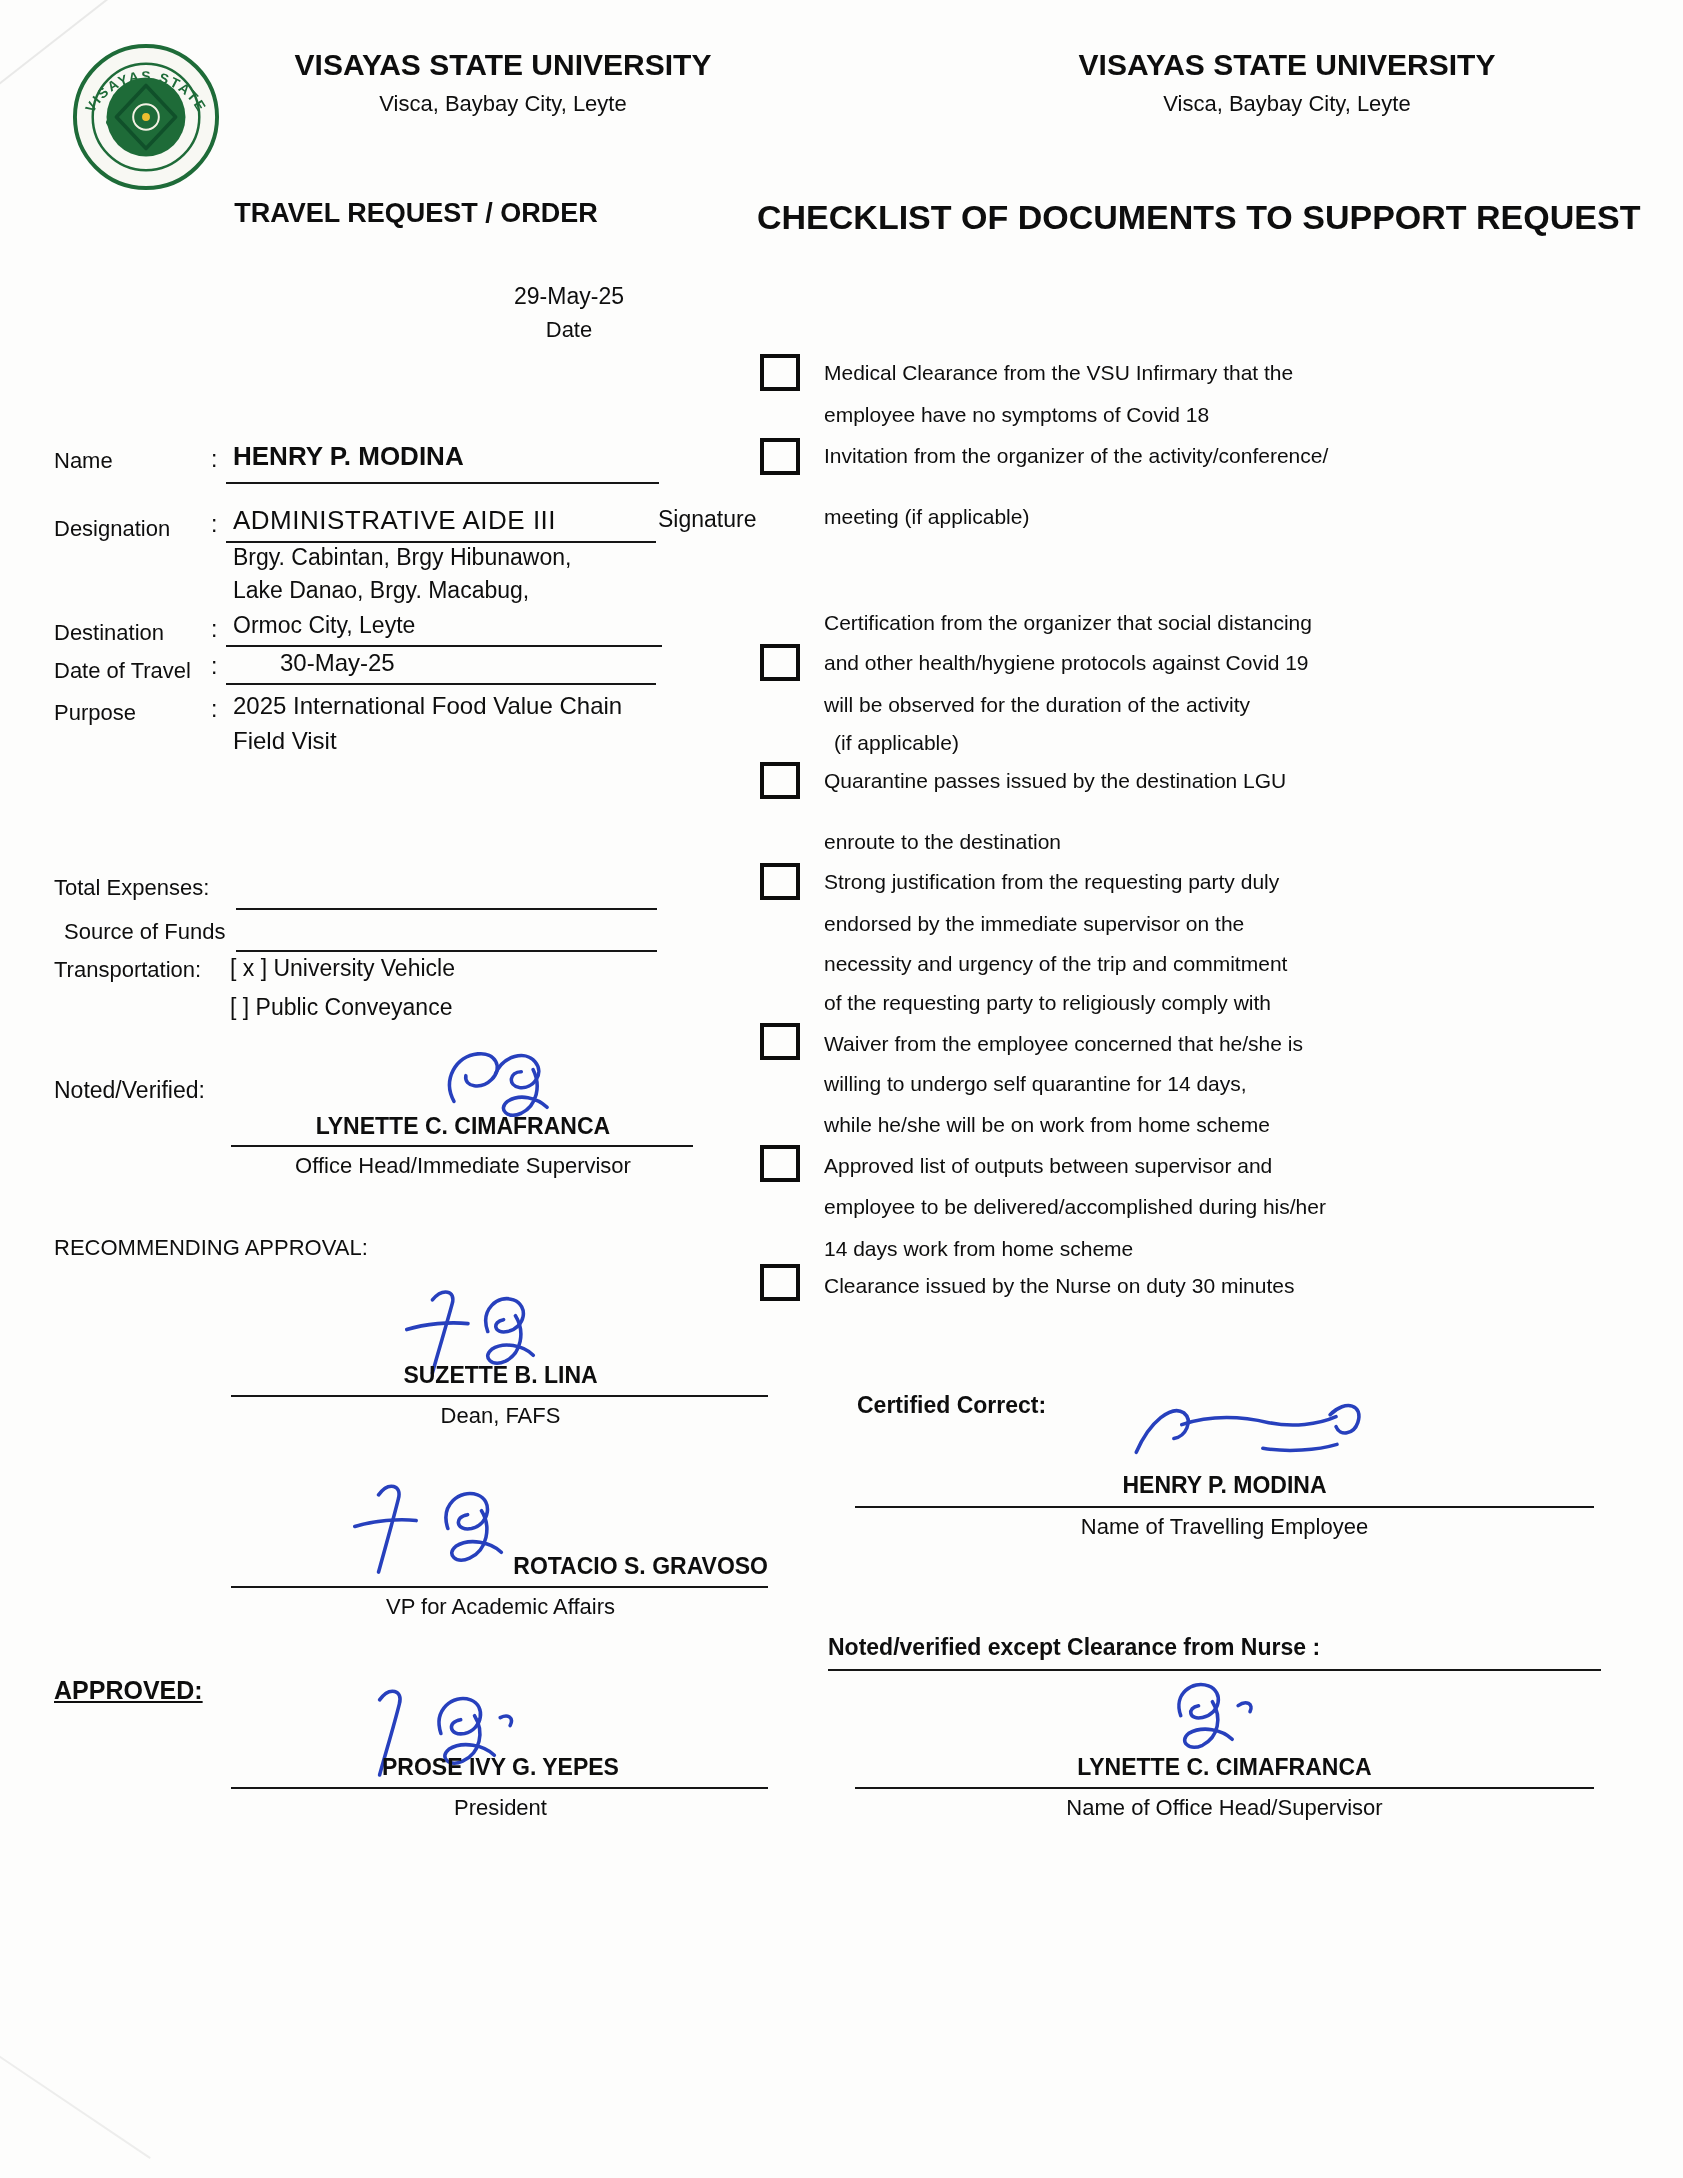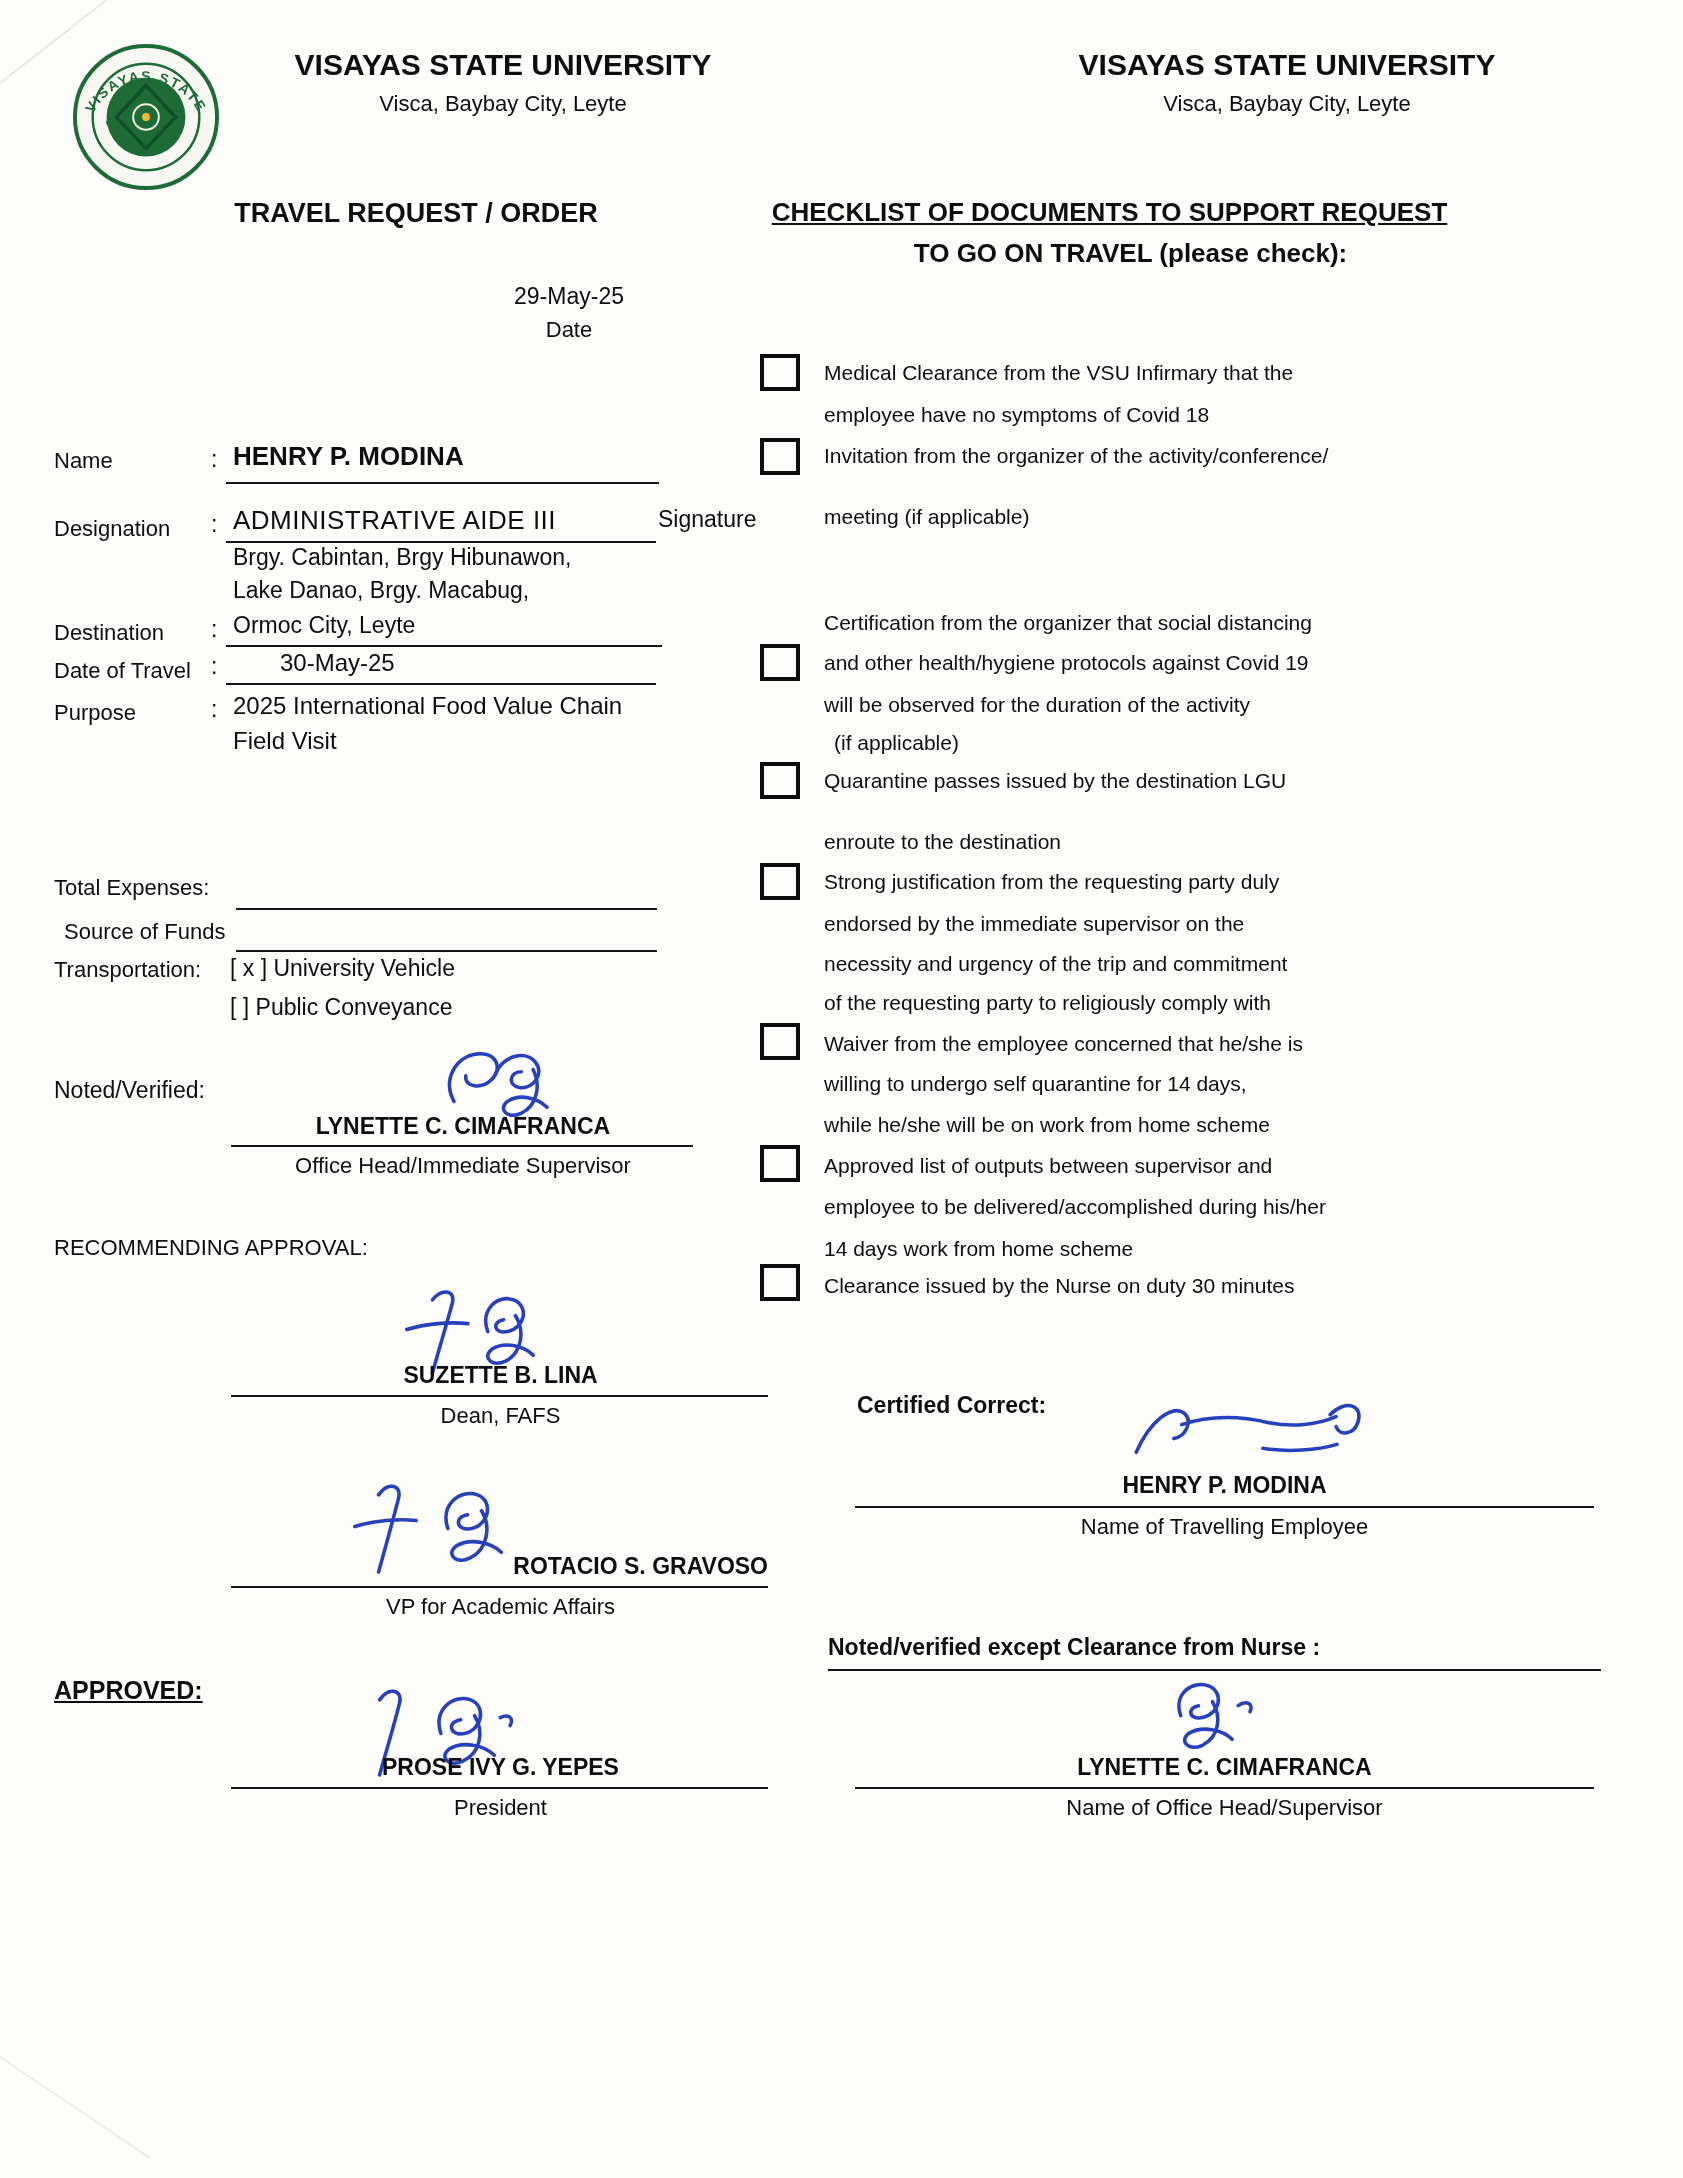--- a/index.html
+++ b/index.html
@@ -47,22 +47,21 @@
   </svg>
 
   <div class="t b ctr" style="left:233px;top:48px;width:540px;font-size:30px;">VISAYAS STATE UNIVERSITY</div>
   <div class="t ctr" style="left:233px;top:91px;width:540px;font-size:22px;">Visca, Baybay City, Leyte</div>
   <div class="t b ctr" style="left:203px;top:198px;width:426px;font-size:27px;">TRAVEL REQUEST / ORDER</div>
   <div class="t ctr" style="left:450px;top:283px;width:238px;font-size:23px;">29-May-25</div>
   <div class="t ctr" style="left:450px;top:317px;width:238px;font-size:22px;">Date</div>
 
   <div class="t b ctr" style="left:1000px;top:48px;width:574px;font-size:30px;">VISAYAS STATE UNIVERSITY</div>
   <div class="t ctr" style="left:1000px;top:91px;width:574px;font-size:22px;">Visca, Baybay City, Leyte</div>
-  <div class="t b ctr" style="left:736px;top:198px;width:747px;font-size:26px;text-decoration:underline;">CHECKLIST OF DOCUMENTS TO SUPPORT REQUEST</div>
-  <div class="t b ctr" style="left:757px;top:239px;width:747px;font-size:26px;">TO GO ON TRAVEL (please check):</div>
+  <div class="t b ctr" style="left:757px;top:198px;width:747px;font-size:34px;">CHECKLIST OF DOCUMENTS TO SUPPORT REQUEST</div>
 
   <div class="t" style="left:54px;top:448px;font-size:22px;">Name</div>
   <div class="t" style="left:211px;top:446px;font-size:23px;">:</div>
   <div class="t b" style="left:233px;top:442px;font-size:26px;">HENRY P. MODINA</div>
   <div class="ul" style="left:226px;top:482px;width:433px;"></div>
 
   <div class="t" style="left:54px;top:516px;font-size:22px;">Designation</div>
   <div class="t" style="left:211px;top:511px;font-size:23px;">:</div>
   <div class="t" style="left:233px;top:506px;font-size:26px;letter-spacing:0.5px;">ADMINISTRATIVE AIDE III</div>
   <div class="t" style="left:658px;top:506px;font-size:23px;">Signature</div>

